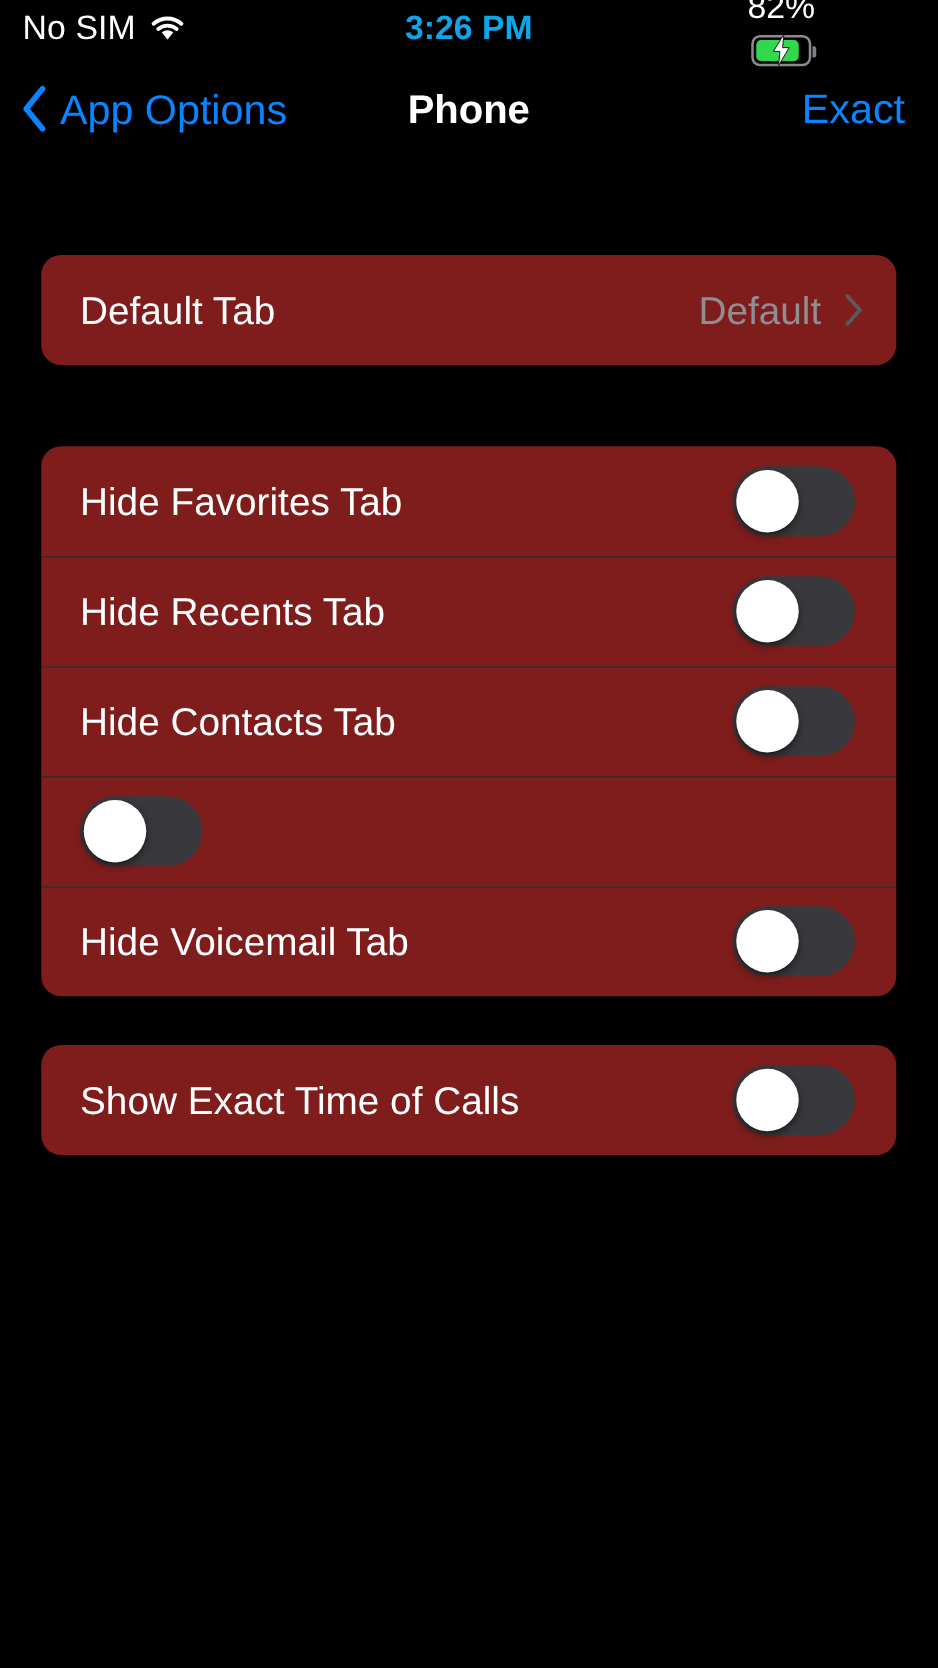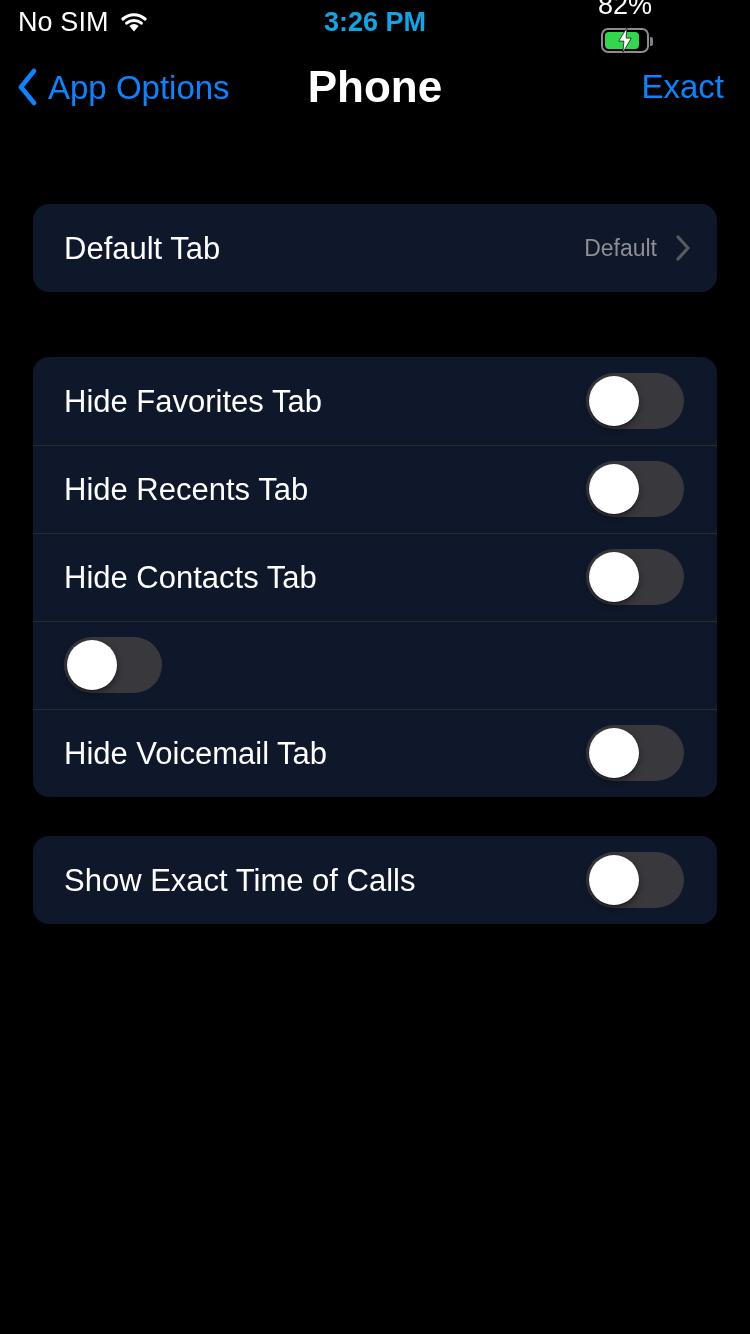--- a/index.html
+++ b/index.html
@@ -139,21 +139,21 @@
   }
   .nav-title {
     position: absolute;
     left: 0;
     top: 0;
     width: 750px;
     height: 62px;
     display: flex;
     align-items: center;
     justify-content: center;
-    font-size: 44px;
+    font-size: 32px;
     font-weight: bold;
     color: #ffffff;
   }
   .nav-action {
     position: absolute;
     right: 26px;
     top: 0;
     height: 62px;
     display: flex;
     align-items: center;
@@ -167,21 +167,21 @@
     position: absolute;
     top: 118px;
     left: 0;
     width: 750px;
     bottom: 0;
   }
   .card {
     position: absolute;
     left: 33px;
     width: 684px;
-    background: #0f172a;
+    background: #7f1d1d;
     border-radius: 16px;
     overflow: hidden;
   }
   #card-default-tab { top: 86px; }
   #card-hide-tabs   { top: 239px; }
   #card-exact-time  { top: 718px; }
 
   .row {
     position: relative;
     height: 88px;
@@ -200,21 +200,21 @@
     height: 1px;
     background: #2B2B2D;
   }
   .row-label {
     font-size: 31px;
     color: #ffffff;
     line-height: 1;
     flex: 1 1 auto;
   }
   .row-value {
-    font-size: 23px;
+    font-size: 31px;
     color: #8E8E93;
     line-height: 1;
     margin-right: 18px;
   }
   .disclosure {
     display: block;
     width: 16px;
     height: 28px;
     margin-right: 26px;
     flex: 0 0 auto;

